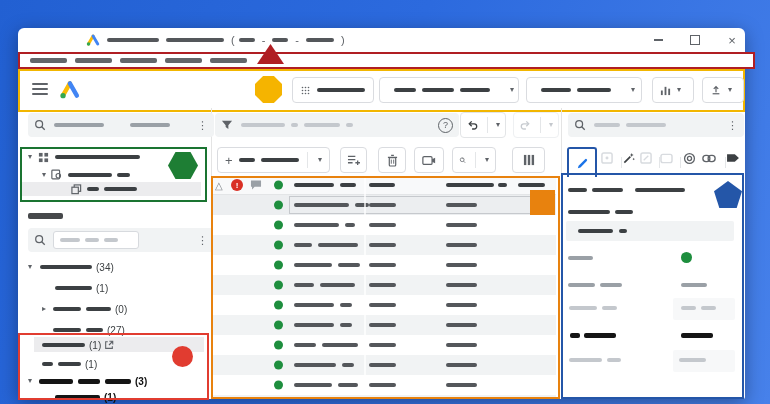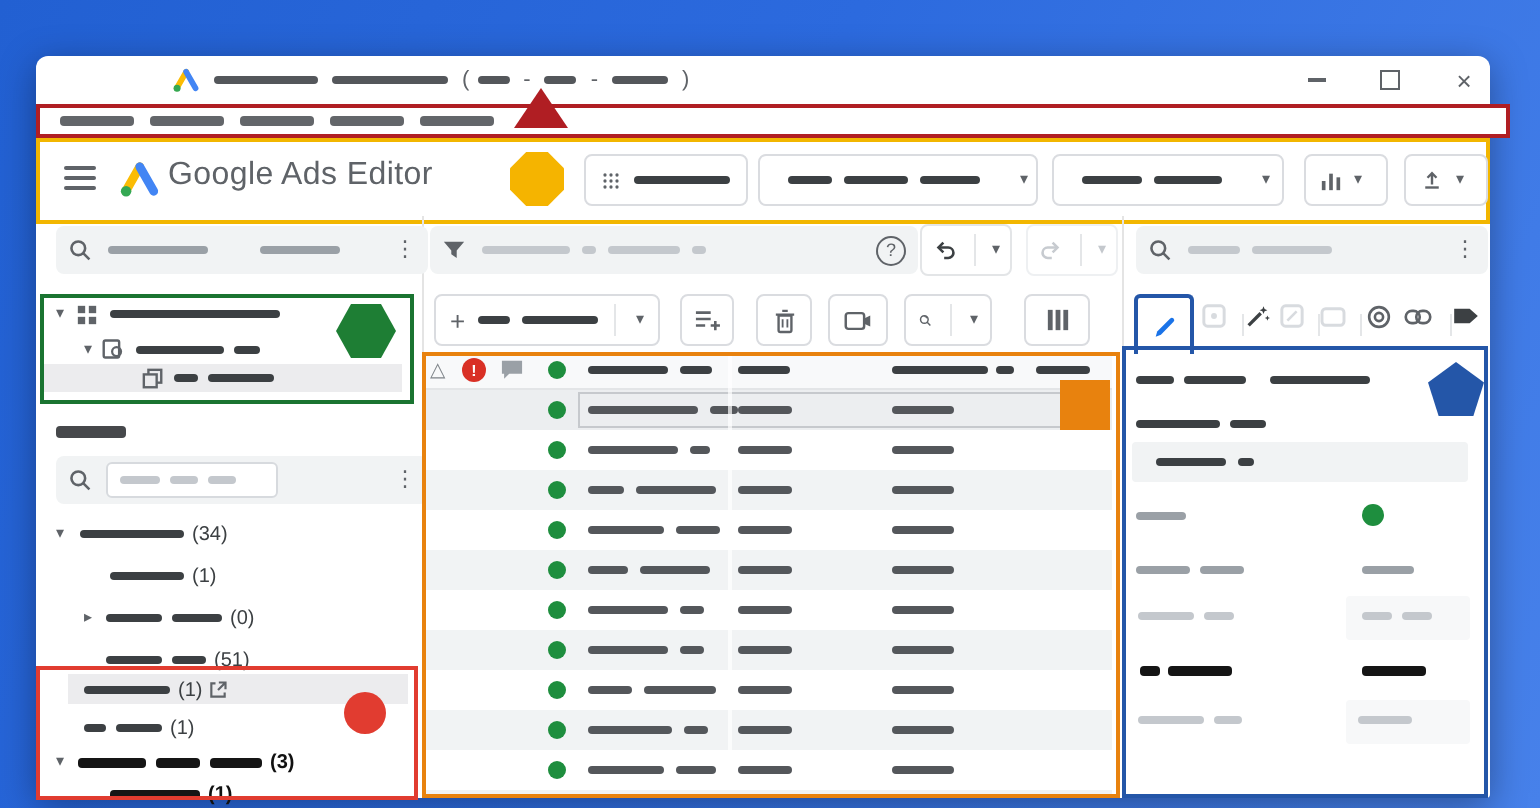--- a/index.html
+++ b/index.html
@@ -134,21 +134,20 @@
       <div class="hamburger">
           <i></i>
           <i></i>
           <i></i>
         </div>
       <svg class="abs" style="left:38px;top:8px" width="22" height="21" viewBox="0 0 24 24">
         <line x1="5" y1="19" x2="13" y2="5" stroke="#FBBC04" stroke-width="5" stroke-linecap="round"></line>
         <line x1="13" y1="5" x2="21" y2="19" stroke="#4285F4" stroke-width="5" stroke-linecap="round"></line>
         <circle cx="5.2" cy="19" r="3" fill="#34A853"></circle>
       </svg>
-      <span class="brand">Google Ads Editor</span>
 
       <div class="tbtn" style="left:272px;width:82px;padding:0 8px;gap:7px">
         <svg width="11" height="11" viewBox="0 0 12 12">
           <g fill="#5f6368">
               <circle cx="2" cy="2" r="1.1"></circle>
               <circle cx="6" cy="2" r="1.1"></circle>
               <circle cx="10" cy="2" r="1.1"></circle>
               <circle cx="2" cy="6" r="1.1"></circle>
               <circle cx="6" cy="6" r="1.1"></circle>
               <circle cx="10" cy="6" r="1.1"></circle>
@@ -278,21 +277,21 @@
         </div>
         <div class="row" style="left:22px;top:190px;height:12px">
           <span class="tri-exp">▸</span>
           <i class="bar dk" style="width:28px;margin-left:7px"></i>
           <i class="bar dk" style="width:25px;margin-left:5px"></i>
           <span class="count">(0)</span>
         </div>
         <div class="row" style="left:33px;top:211px;height:12px">
           <i class="bar dk" style="width:28px"></i>
           <i class="bar dk" style="width:17px;margin-left:5px"></i>
-          <span class="count">(51)</span>
+          <span class="count">(27)</span>
         </div>
 
         <div class="ann box-red" style="left:-2px;top:220px;width:187px;height:63px"></div>
         <div class="abs" style="left:14px;top:224px;width:170px;height:15px;background:#ececee">
           <div class="row" style="left:8px;top:3px;height:10px">
             <i class="bar dk" style="width:43px"></i>
             <span class="count">(1)</span>
             <svg width="10" height="10" viewBox="0 0 12 12" style="margin-left:3px">
               <path d="M4.5 2H2v8h8V7.5" fill="none" stroke="#5f6368" stroke-width="1.3"></path>
                 <path d="M6.5 1.5h4v4M10.2 1.8 6 6" fill="none" stroke="#5f6368" stroke-width="1.3"></path>

